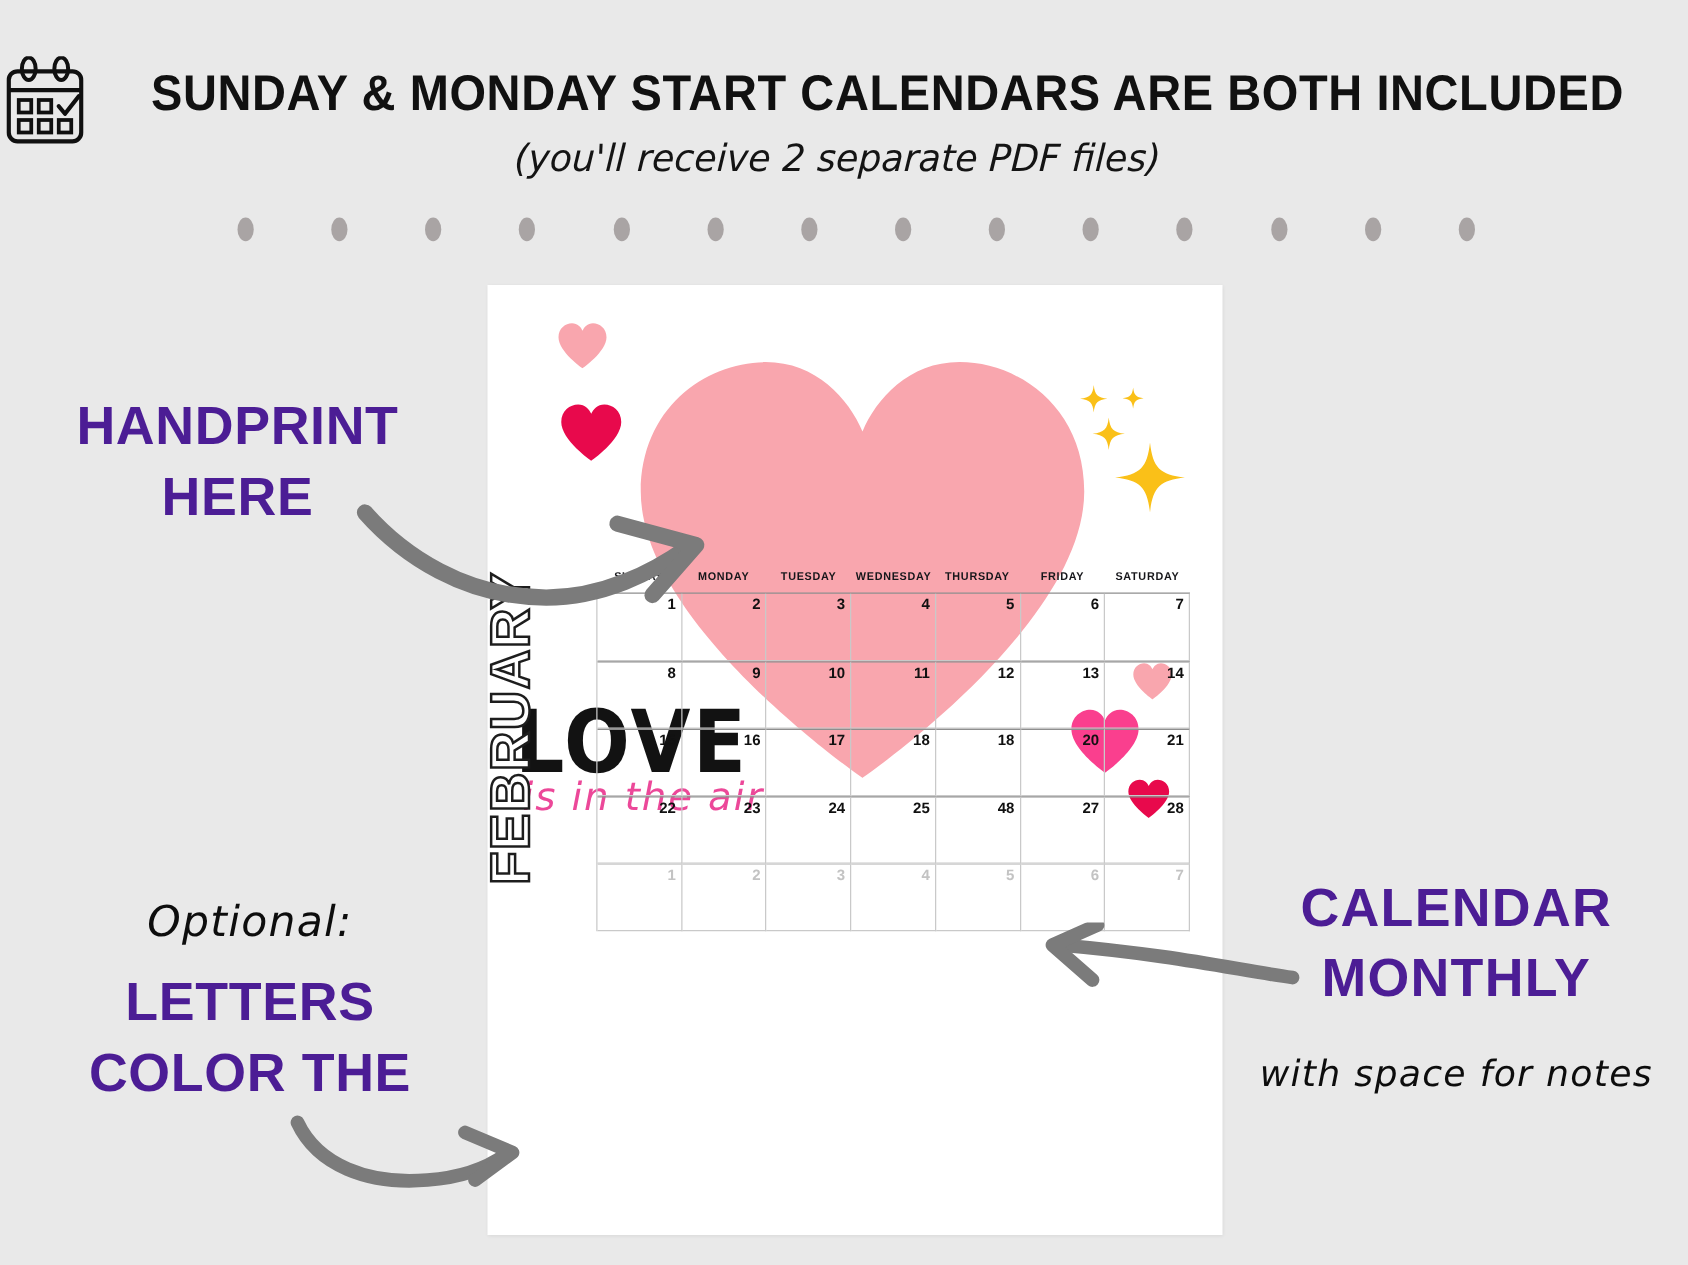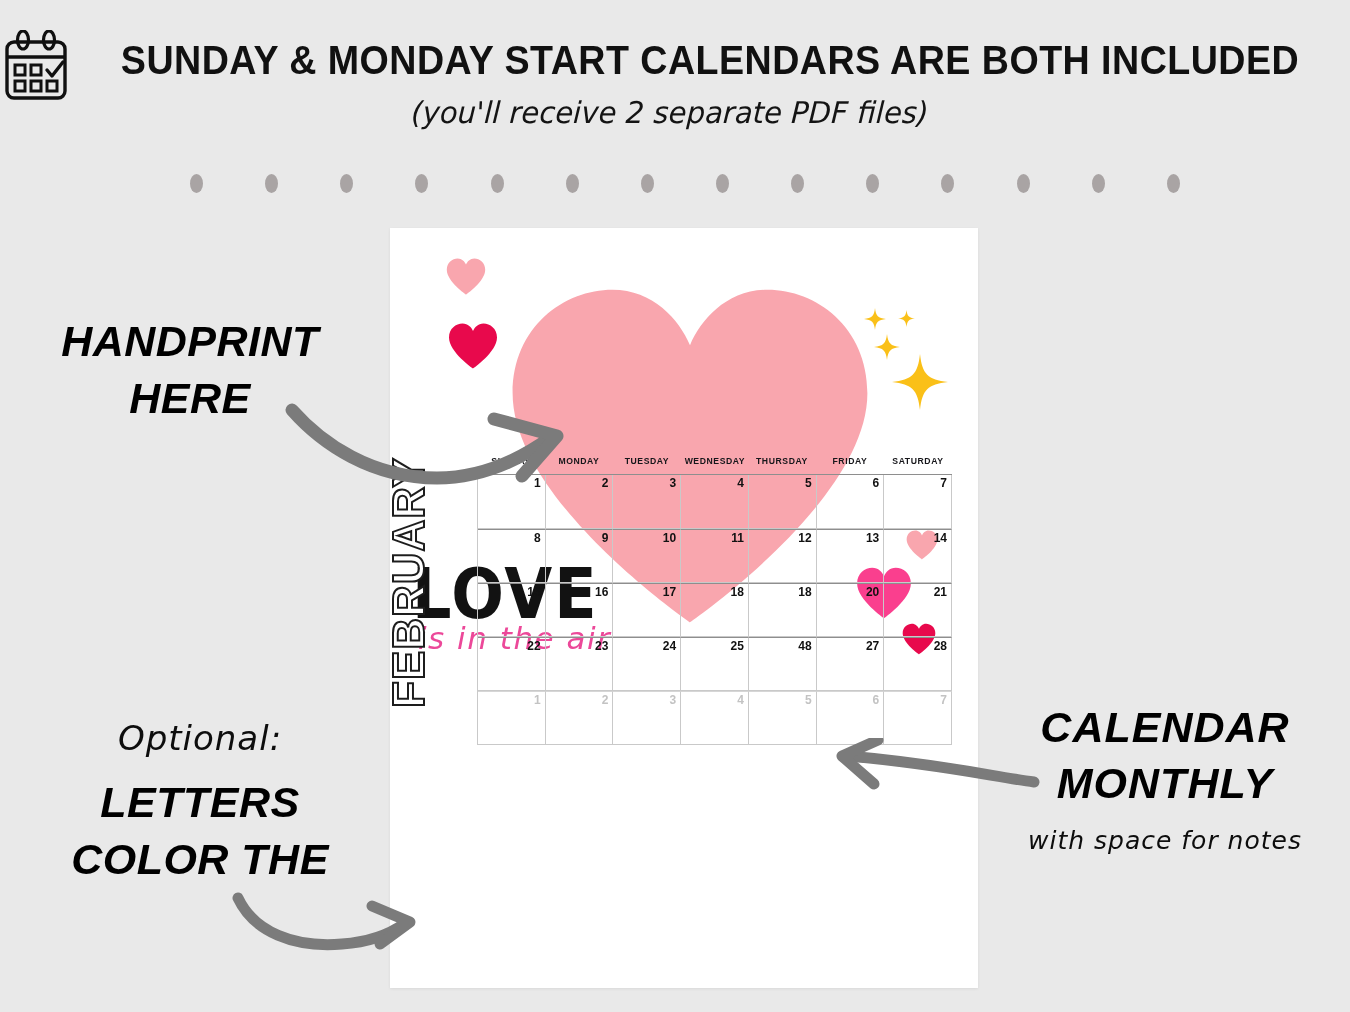--- a/index.html
+++ b/index.html
@@ -6,21 +6,21 @@
   html, body { width:1350px; height:1012px; }
   body {
     background:#e9e9e9;
     font-family:"Liberation Sans", sans-serif;
     position:relative;
     overflow:hidden;
   }
 
   
   #header-band {
-    position:absolute; left:0; top:2px; width:1094px; height:150px;
+    position:absolute; left:0; top:17px; width:1094px; height:150px;
   }
   #calendar-badge-icon {
     position:absolute; left:5px; top:28px; width:62px; height:72px;
   }
   #header-title {
     position:absolute; left:80px; top:36px; width:1260px;
     text-align:center;
     font-family:"Liberation Sans", sans-serif;
     font-weight:700;
     font-size:40px;
@@ -137,23 +137,22 @@
     font-size:12px;
     color:#111;
   }
   .grid-row.muted .cell .daynum { color:#c3c3c3; font-weight:600; }
   .grid-row.muted .cell { border-top:1px solid #d6d6d6; }
 
   
   .anno-line-bold {
     font-family:"Liberation Sans", sans-serif;
     font-weight:700;
-    color:#000000;
+    color:#4c1d95;
     letter-spacing:0.5px;
-    font-style:italic;
   }
   .anno-script {
     font-family:"DejaVu Sans", sans-serif;
     font-style:italic;
     color:#0d0d0d;
   }
 
   #anno-handprint {
     position:absolute; left:30px; top:313px; width:320px;
     text-align:center; font-size:43px; line-height:1.32;
@@ -163,21 +162,21 @@
     text-align:center;
   }
   #anno-color .optional { font-size:34px; display:block; margin-bottom:16px; letter-spacing:1px;}
   #anno-color .big { font-size:43px; line-height:1.32; display:block; }
 
   #anno-monthly {
     position:absolute; left:1000px; top:700px; width:330px;
     text-align:center;
   }
   #anno-monthly .big { font-size:43px; line-height:1.30; display:block; letter-spacing:1px;}
-  #anno-monthly .sub { font-size:25px; display:block; margin-top:14px; letter-spacing:1px;}
+  #anno-monthly .sub { font-size:29px; display:block; margin-top:30px; letter-spacing:1px;}
 
   .arrow-svg { position:absolute; }
 </style>
 </head>
 <body>
 
 <div id="header-band">
 
   <svg id="calendar-badge-icon" viewBox="0 0 62 72">
     <rect x="2" y="12" width="58" height="56" rx="7" fill="none" stroke="#101010" stroke-width="3.4"></rect>

